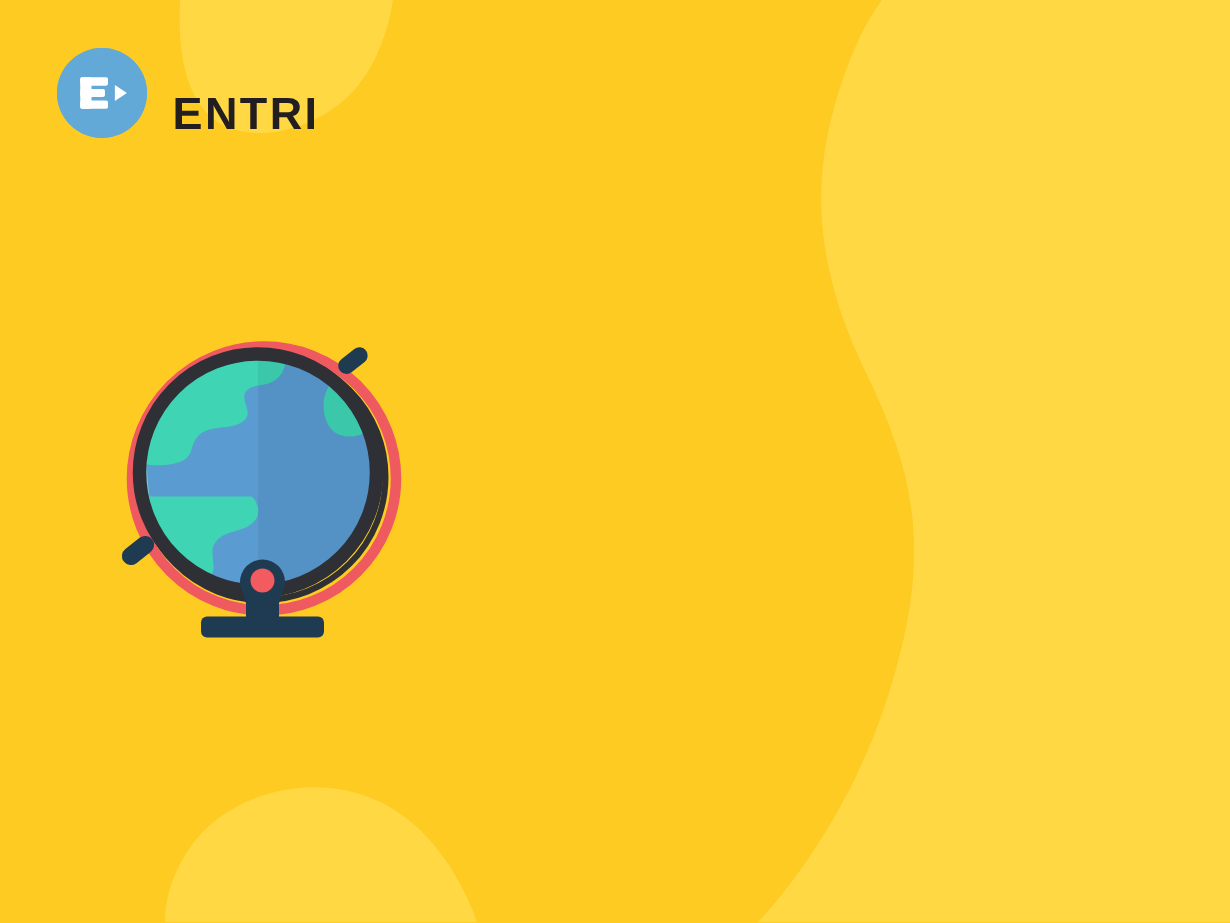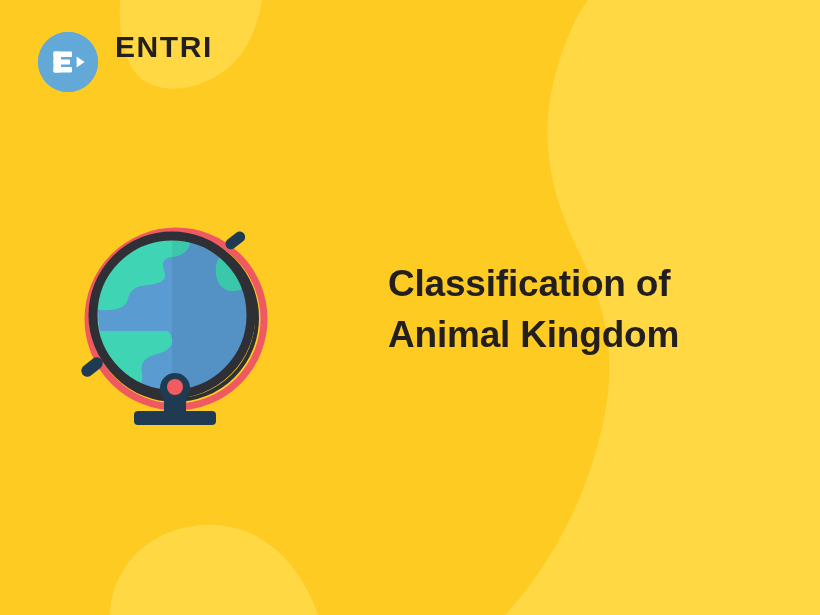--- a/index.html
+++ b/index.html
@@ -32,21 +32,21 @@
     width: 100%;
     height: 100%;
   }
 
   
   .logo-lockup {
     position: absolute;
     left: 38px;
     top: 32px;
     display: flex;
-    align-items: flex-start;
+    align-items: flex-end;
     gap: 17px;
   }
 
   .logo-mark {
     width: 60px;
     height: 60px;
     border-radius: 50%;
     background: #63a9d8;
     position: relative;
     flex: 0 0 auto;
@@ -200,18 +200,14 @@
       <g>
         <path d="M 88 186 L 118 186 L 112 206 L 94 206 Z" fill="#1f3b52"></path>
         <circle cx="103" cy="185" r="15" fill="#1f3b52"></circle>
         <circle cx="103" cy="184" r="8" fill="#f25b5f"></circle>
         <rect x="92" y="198" width="22" height="14" rx="3" fill="#1f3b52"></rect>
         <rect x="62" y="208" width="82" height="14" rx="4" fill="#1f3b52"></rect>
       </g>
     </svg>
   </div>
 
-  <div class="headline">
-    <div class="headline-line">Classification of</div>
-    <div class="headline-line">Animal Kingdom</div>
-  </div>
 
 </div>
 
 </body></html>

